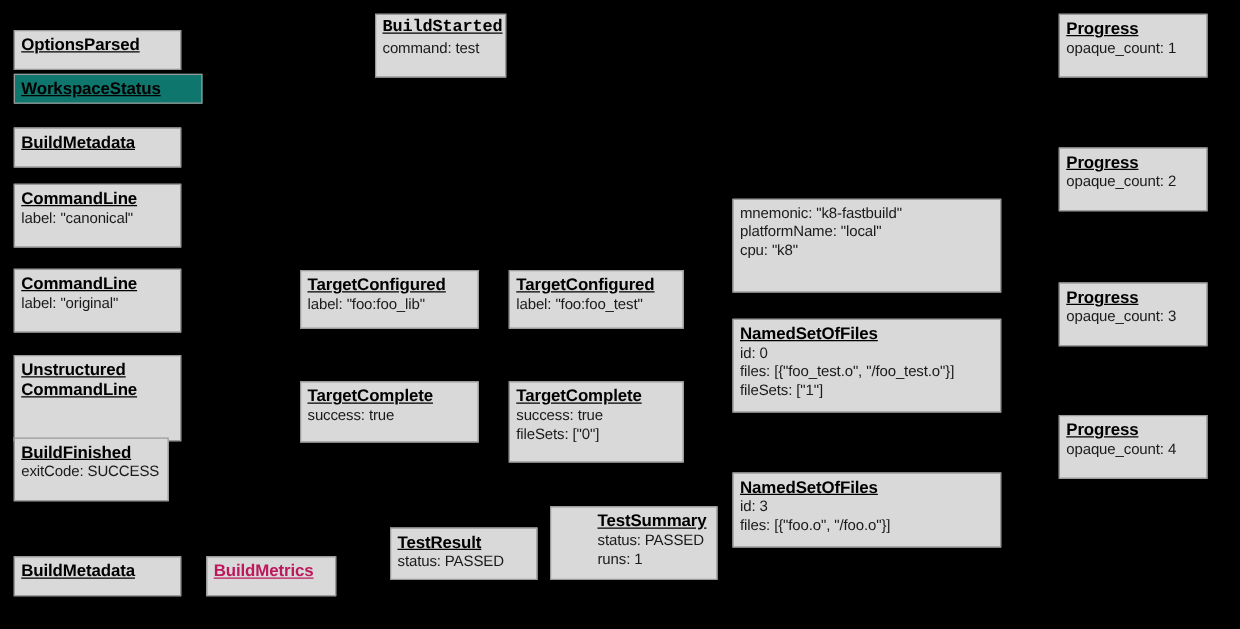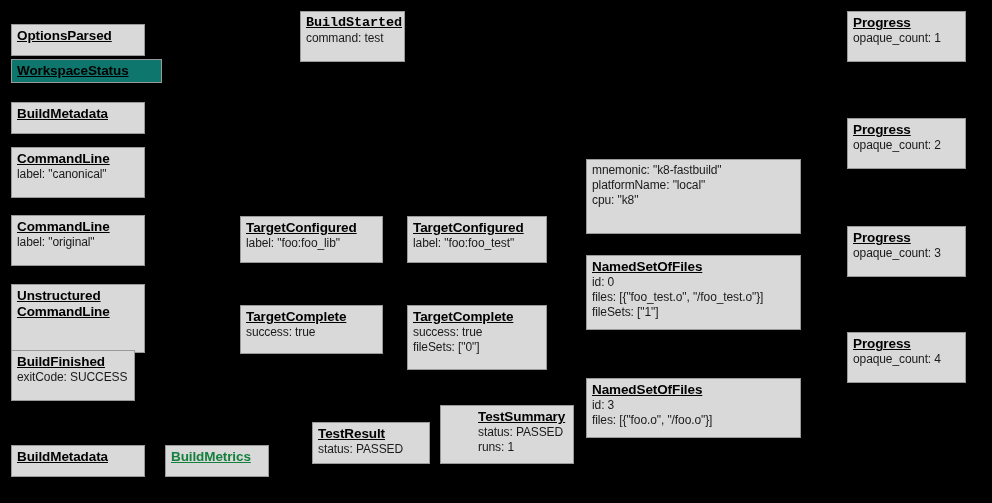--- a/index.html
+++ b/index.html
@@ -75,21 +75,21 @@
       <div class="node-title" style="color: rgb(0, 0, 0);">CommandLine</div>
     </div>
     <div class="node" style="left: 11px; top: 350px; width: 124px; height: 51px; background: rgb(217, 217, 217); border-color: rgb(154, 154, 154);">
       <div class="node-title" style="color: rgb(0, 0, 0);">BuildFinished</div>
       <div class="node-line">exitCode: SUCCESS</div>
     </div>
     <div class="node" style="left: 11px; top: 445px; width: 134px; height: 32px; background: rgb(217, 217, 217); border-color: rgb(154, 154, 154);">
       <div class="node-title" style="color: rgb(0, 0, 0);">BuildMetadata</div>
     </div>
     <div class="node" style="left: 165px; top: 445px; width: 104px; height: 32px; background: rgb(217, 217, 217); border-color: rgb(154, 154, 154);">
-      <div class="node-title" style="color: #15803d;">BuildMetrics</div>
+      <div class="node-title" style="color: #be185d;">BuildMetrics</div>
     </div>
     <div class="node" style="left: 300px; top: 11px; width: 105px; height: 51px; background: rgb(217, 217, 217); border-color: rgb(154, 154, 154);">
       <div class="node-title" style="color: rgb(0, 0, 0); font-family: Liberation Mono, monospace;">BuildStarted</div>
       <div class="node-line">command: test</div>
     </div>
     <div class="node" style="left: 240px; top: 216px; width: 143px; height: 47px; background: rgb(217, 217, 217); border-color: rgb(154, 154, 154);">
       <div class="node-title" style="color: rgb(0, 0, 0);">TargetConfigured</div>
       <div class="node-line">label: "foo:foo_lib"</div>
     </div>
     <div class="node" style="left: 407px; top: 216px; width: 140px; height: 47px; background: rgb(217, 217, 217); border-color: rgb(154, 154, 154);">

